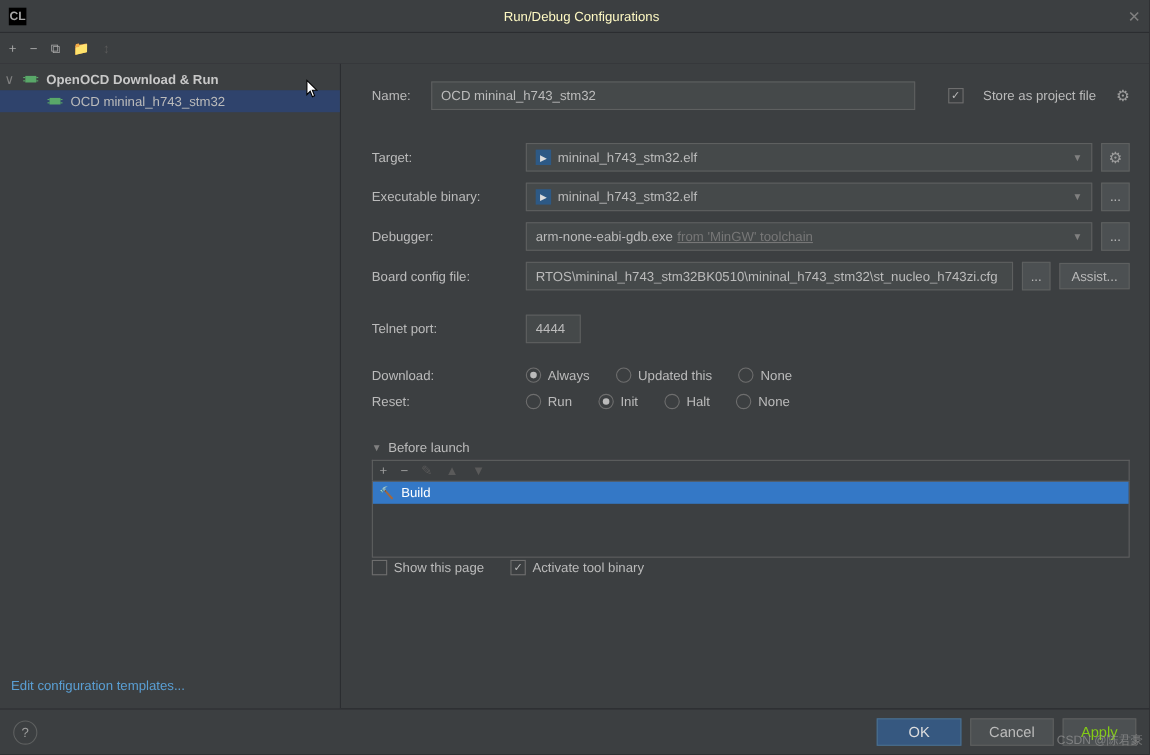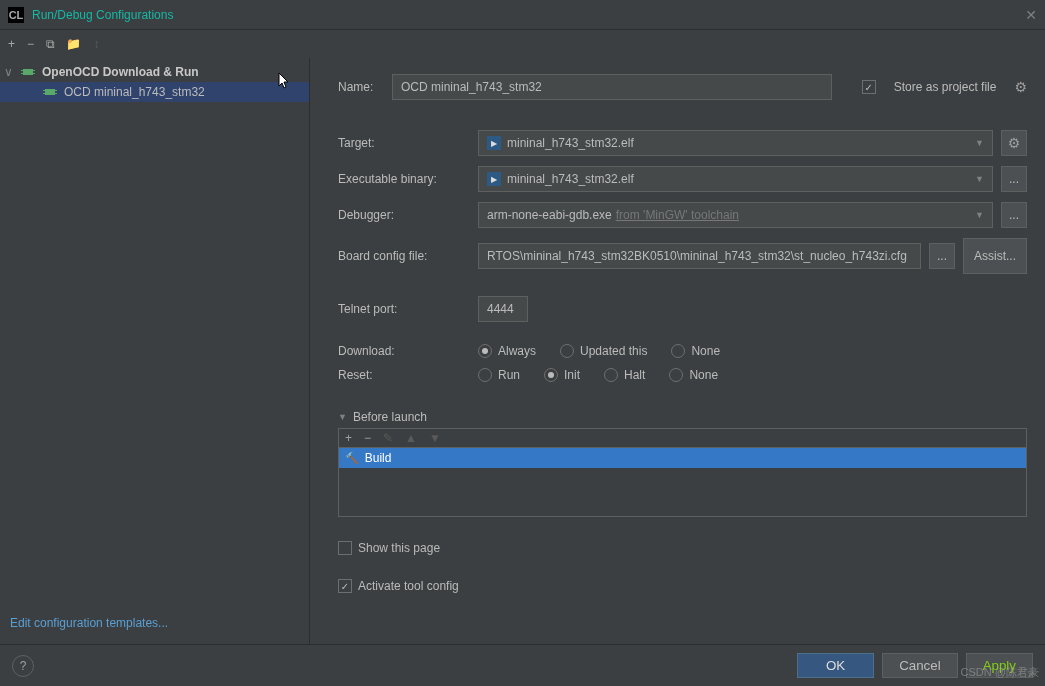--- a/index.html
+++ b/index.html
@@ -21,21 +21,21 @@
   padding: 0 8px;
   border-bottom: 1px solid #2b2d30;
 }
 .app-icon {
   width: 16px; height: 16px;
   background: #000; color: #a8a8a8;
   font-size: 11px; font-weight: bold;
   display: flex; align-items: center; justify-content: center;
   margin-right: 8px;
 }
-.title { color: #14b8a6; flex: 1; }
+.title { color: #fef9c3; flex: 1; text-align: center; }
 .close-x { color: #7f7f7f; font-size: 14px; cursor: pointer; }
 .toolbar {
   height: 28px;
   display: flex;
   align-items: center;
   gap: 12px;
   padding: 0 8px;
   background: #3c3f41;
 }
 .toolbar span { color: #a8a8a8; cursor: pointer; }
@@ -100,21 +100,21 @@
 .combo-sub { color: #777; margin-left: 4px; text-decoration: underline; }
 .btn-icon {
   width: 26px; height: 26px;
   background: #4c5052;
   border: 1px solid #5e6060;
   color: #bbbbbb;
   display: flex; align-items: center; justify-content: center;
   margin-left: 8px; cursor: pointer;
 }
 .btn-text {
-  height: 36px; padding: 0 10px;
+  height: 24px; padding: 0 10px;
   background: #4c5052; border: 1px solid #5e6060;
   color: #bbbbbb; display: flex; align-items: center;
   margin-left: 8px; cursor: pointer; text-align: right;
 }
 .port-input { width: 50px; }
 .radio-grp { display: flex; gap: 24px; margin-left: 0; justify-content: flex-end; }
 .radio { display: flex; align-items: center; gap: 6px; }
 .radio-dot {
   width: 14px; height: 14px; border-radius: 50%;
   border: 1px solid #6e6e6e; display: flex; align-items: center; justify-content: center;
@@ -141,21 +141,21 @@
 .list-box {
   border: 1px solid #5e6060;
   height: 70px;
   background: #3c3f41;
 }
 .list-item {
   display: flex; align-items: center; height: 20px; padding: 0 6px;
   background: #3478c6; color: #fff;
 }
 .hammer { color: #7cc36e; margin-right: 6px; font-size: 11px; }
-.bottom-opts { display: flex; gap: 24px; margin-top: 24px; flex-direction: column; }
+.bottom-opts { display: flex; gap: 24px; margin-top: 2px; }
 .bottom-opts .opt { display: flex; align-items: center; gap: 6px; }
 .footer {
   height: 42px; background: #3c3f41;
   border-top: 1px solid #2b2d30;
   display: flex; align-items: center; padding: 0 12px;
   gap: 8px;
 }
 .help-btn {
   width: 22px; height: 22px; border-radius: 50%;
   border: 1px solid #5e6060; color: #9e9e9e;
@@ -344,21 +344,21 @@
       </div>
     </div>
 
     <div class="bottom-opts">
       <div class="opt">
           <div class="checkbox"></div>
           <span>Show this page</span>
         </div>
       <div class="opt">
           <div class="checkbox on"></div>
-          <span>Activate tool config</span>
+          <span>Activate tool binary</span>
         </div>
     </div>
   </div>
 </div>
 
 <div class="footer">
   <div class="help-btn">?</div>
   <div class="spacer-flex"></div>
   <button class="btn-ok">OK</button>
   <button class="btn-normal">Cancel</button>

